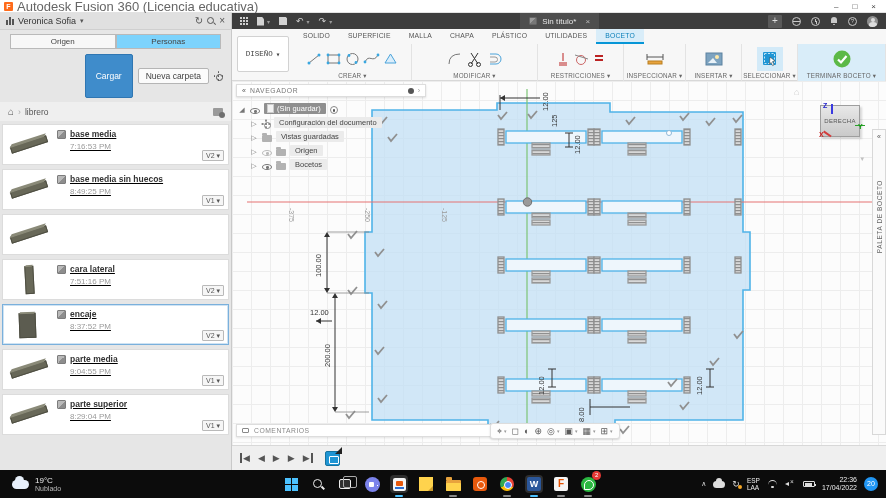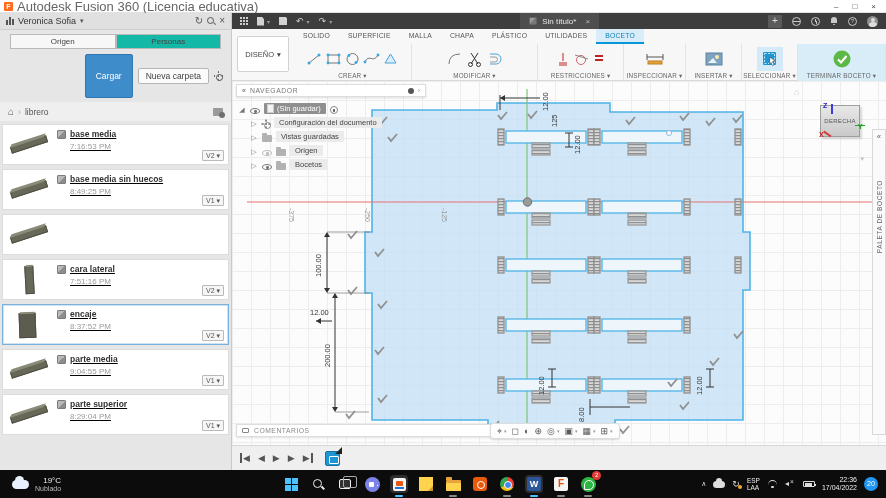--- a/index.html
+++ b/index.html
@@ -20,21 +20,21 @@
   .people-icon i { display:block; width:2px; background:#555; }
   .people-icon i:nth-child(1){height:5px;} .people-icon i:nth-child(2){height:8px;} .people-icon i:nth-child(3){height:6px;}
   .dp-user { font-size:9px; color:#333; }
   .dp-caret { font-size:7px; color:#555; }
   .dp-header .spacer { flex:1; }
   .hdr-ic { font-size:10px; color:#555; line-height:10px; }
   .mag { position:relative; width:8px; height:8px; }
   .mag::before { content:""; position:absolute; left:0; top:0; width:5px; height:5px; border:1.4px solid #555; border-radius:50%; }
   .mag::after { content:""; position:absolute; left:5.5px; top:5.5px; width:3px; height:1.4px; background:#555; transform:rotate(45deg); }
   .dp-tabs { display:flex; padding:4px 10px 0 10px; gap:0; background:#e6e6e6; }
-  .dp-tab { flex:1; height:15px; border:1px solid #b9b9b9; font-size:8px; color:#444; text-align:center; line-height:13px; background:#14b8a6; }
+  .dp-tab { flex:1; height:15px; border:1px solid #b9b9b9; font-size:8px; color:#444; text-align:center; line-height:13px; background:#7dd3fc; }
   .dp-tab.active { background:#f7f7f7; }
   .dp-actions { display:flex; justify-content:flex-end; align-items:center; gap:5px; padding:5px 8px 4px 8px; }
   .btn-blue { background:#3f8ccb; color:#fff; font-size:8.5px; border:1px solid #2f76b2; border-radius:2px; padding:16px 10px; }
   .btn-plain { background:#fbfbfb; color:#444; font-size:8.5px; border:1px solid #b5b5b5; border-radius:2px; padding:2px 7px; }
   .gear { position:relative; width:9px; height:9px; }
   .gear::before { content:""; position:absolute; left:2px; top:2px; width:5px; height:5px; border:1.3px solid #555; border-radius:50%; }
   .gear::after { content:""; position:absolute; left:3.7px; top:3.7px; width:1.6px; height:1.6px; background:#555; border-radius:50%;
       box-shadow:0 -4px 0 0 #555, 0 4px 0 0 #555, -4px 0 0 0 #555, 4px 0 0 0 #555; }
   .dp-breadcrumb { display:flex; align-items:center; gap:4px; padding:4px 8px; font-size:8.5px; color:#555; background:#efefef; }
   .home-icon { font-size:10px; color:#555; }
@@ -85,21 +85,21 @@
   .avatar-ic { width:11px; height:11px; background:#8f8f8f; border-radius:50%; position:relative; overflow:hidden; }
   .avatar-ic::before { content:""; position:absolute; left:3.5px; top:2px; width:4px; height:4px; background:#dcdcdc; border-radius:50%; }
   .avatar-ic::after { content:""; position:absolute; left:1.5px; top:6.5px; width:8px; height:5px; background:#dcdcdc; border-radius:50% 50% 0 0; }
 
   
   .ribbon { position:absolute; left:232px; top:29px; width:654px; height:52px; background:#f7f7f7; border-bottom:1px solid #d8d8d8; }
   .ribbon-tabs { position:absolute; left:62px; top:0; height:15px; display:flex; }
   .rtab { font-size:6.8px; color:#555; letter-spacing:.2px; padding:3px 9px 0 9px; }
   .rtab.active { background:#d9edf9; color:#0a7fb9; border-bottom:2px solid #0696d7; padding-bottom:1px; }
   .design-box { position:absolute; left:5px; top:7px; width:52px; height:36px; background:#fff; border:1px solid #d2d2d2; border-radius:2px;
-     font-size:7.5px; color:#444; display:flex; align-items:center; justify-content:center; gap:3px; }
+     font-size:7.5px; color:#444; display:flex; align-items:center; justify-content:center; gap:3px;font-family:Liberation Mono, monospace; }
   .rgroups { position:absolute; left:62px; top:15px; right:0; height:37px; display:flex; }
   .rgroup { display:flex; flex-direction:column; align-items:center; border-right:1px solid #e3e3e3; padding-top:1px; }
   .rg-icons { flex:1; display:flex; align-items:center; gap:2px; padding:0 4px; }
   .rg-label { font-size:6.3px; color:#666; letter-spacing:.2px; padding-bottom:2px; white-space:nowrap; }
   .hl-blue { background:#d3eaf8; }
   .sel-block { width:26px; height:24px; display:flex; align-items:center; justify-content:center; }
 
   
   .canvas { position:absolute; left:232px; top:81px; width:654px; height:364px; background:#fcfcfc;
      background-image:
@@ -164,21 +164,21 @@
   .tl-last { border-right:2px solid #555; padding-right:1px; }
   .tl-feature { position:relative; width:15px; height:15px; background:#1f95d4; border:1px solid #16739f; border-radius:2px; margin-left:8px; }
   .tl-feature::before { content:""; position:absolute; left:3px; top:4px; width:8px; height:6px; border:1.3px solid #fff; border-radius:1px; }
   .tl-feature::after { content:""; position:absolute; right:-3px; top:-5px; width:0; height:0; border-left:7px solid transparent; border-bottom:7px solid #222; }
 
   
   .taskbar { position:absolute; left:0; top:470px; width:886px; height:28px; background:#0c0c0c; display:flex; align-items:center; color:#eee; }
   .tb-weather { display:flex; align-items:center; gap:6px; padding-left:12px; width:230px; }
   .cloud { position:relative; width:17px; height:9px; background:#e8f0fb; border-radius:6px; }
   .cloud::before { content:""; position:absolute; left:3px; top:-4px; width:9px; height:9px; background:#e8f0fb; border-radius:50%; }
-  .tb-temp { font-size:8px; line-height:9px;text-align:right; }
+  .tb-temp { font-size:8px; line-height:9px; }
   .tb-desc { font-size:7px; color:#bbb; line-height:8px; }
   .tb-center { display:flex; align-items:center; gap:9px; margin:0 auto; }
   .tb-ic { position:relative; width:18px; height:18px; display:flex; align-items:center; justify-content:center; }
   .tb-ic.open::after { content:""; position:absolute; left:5px; bottom:-4px; width:8px; height:2px; background:#888; border-radius:2px; }
   .tb-ic.active { background:#2e2e2e; border-radius:4px; }
   .tb-ic.active::after { background:#4cc2ff; }
   .win-ic { display:grid; grid-template-columns:6px 6px; grid-template-rows:6px 6px; gap:1px; }
   .win-ic i { background:#4cc2ff; }
   .search-ic { position:relative; width:12px; height:12px; }
   .search-ic::before { content:""; position:absolute; left:1px; top:1px; width:7px; height:7px; border:1.6px solid #eee; border-radius:50%; }

